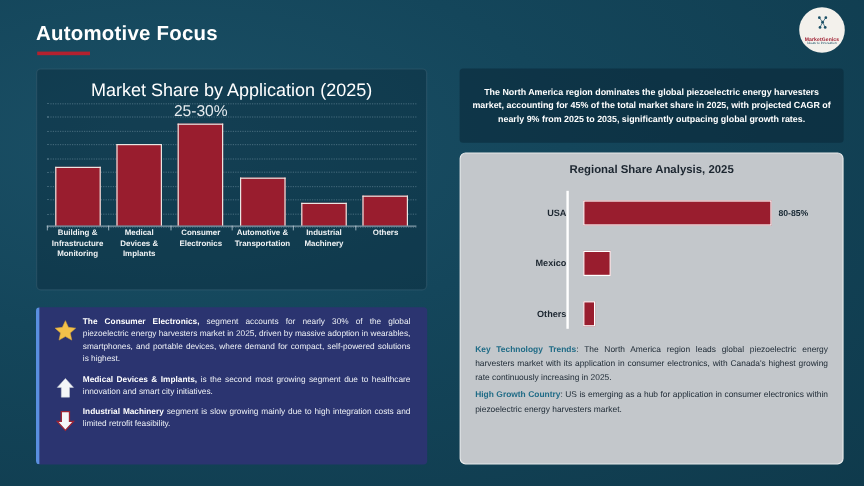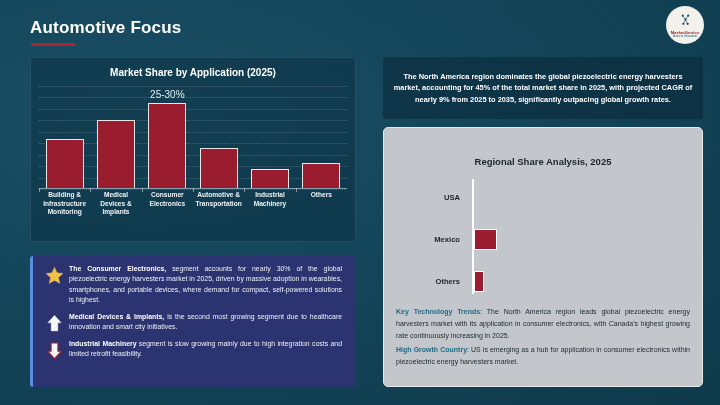--- a/index.html
+++ b/index.html
@@ -57,22 +57,22 @@
     position: absolute;
     left: 30px; top: 57px;
     width: 326px; height: 185px;
     background: rgba(10,40,58,0.42);
     border: 1px solid rgba(120,160,180,0.20);
     border-radius: 4px;
   }
   .chart-title {
     text-align: center;
     color: #ffffff;
-    font-size: 10px;
-    font-weight: bold;
+    font-size: 15px;
+    font-weight: normal;
     margin-top: 9px;
   }
   .plot {
     position: absolute;
     left: 8px; top: 28px;
     right: 8px; bottom: 52px;
   }
   .grid-line {
     position: absolute;
     left: 0; right: 0;
@@ -100,21 +100,21 @@
   }
   .bar {
     width: 38px;
     background: #991d2e;
     border: 1px solid #e9e6e3;
     border-bottom: none;
   }
   .bar-value {
     position: absolute;
     color: #e4eaee;
-    font-size: 10px;
+    font-size: 13px;
     white-space: nowrap;
   }
   .tick {
     position: absolute;
     bottom: -4px;
     width: 1px; height: 4px;
     background: rgba(200,215,225,0.6);
   }
   .cat-labels {
     position: absolute;
@@ -193,36 +193,36 @@
     background: #c3c7cb;
     border: 1px solid #e7e9ea;
     border-radius: 5px;
     padding: 8px 10px;
   }
   .rcard-title {
     text-align: center;
     color: #1c2630;
     font-size: 9.5px;
     font-weight: bold;
-    margin-top: 20px;
+    margin-top: 0;
   }
   .hbar-area {
     position: relative;
     margin-top: 12px;
     height: 115px;
   }
   .hbar-axis {
     position: absolute;
     left: 78px; top: 0; bottom: 0;
     width: 2px;
     background: #ffffff;
   }
   .hbar-row {
     position: absolute;
-    left: 0; right: 0;
+    left: 12px; right: 0;
     height: 28px;
     display: flex;
     align-items: center;
   }
   .hbar-label {
     width: 72px;
     text-align: right;
     padding-right: 6px;
     color: #1c2630;
     font-size: 7.6px;
@@ -383,20 +383,24 @@
 </div>
 
 <div class="right-card">
   <div class="rcard-title">Regional Share Analysis, 2025</div>
 
   <div class="hbar-area">
     <div class="hbar-axis"></div>
     <div id="hbars">
         <div class="hbar-row" style="top: 4px;">
           <div class="hbar-label">USA</div>
+          <div class="hbar-track">
+            <div class="hbar" style="width: 156.75px; background: rgb(153, 29, 46);"></div>
+            <span class="hbar-value">80-85%</span>
+          </div>
         </div>
         <div class="hbar-row" style="top: 46px;">
           <div class="hbar-label">Mexico</div>
           <div class="hbar-track">
             <div class="hbar" style="width: 22.8px; background: rgb(153, 29, 46);"></div>
           </div>
         </div>
         <div class="hbar-row" style="top: 88px;">
           <div class="hbar-label">Others</div>
           <div class="hbar-track">

